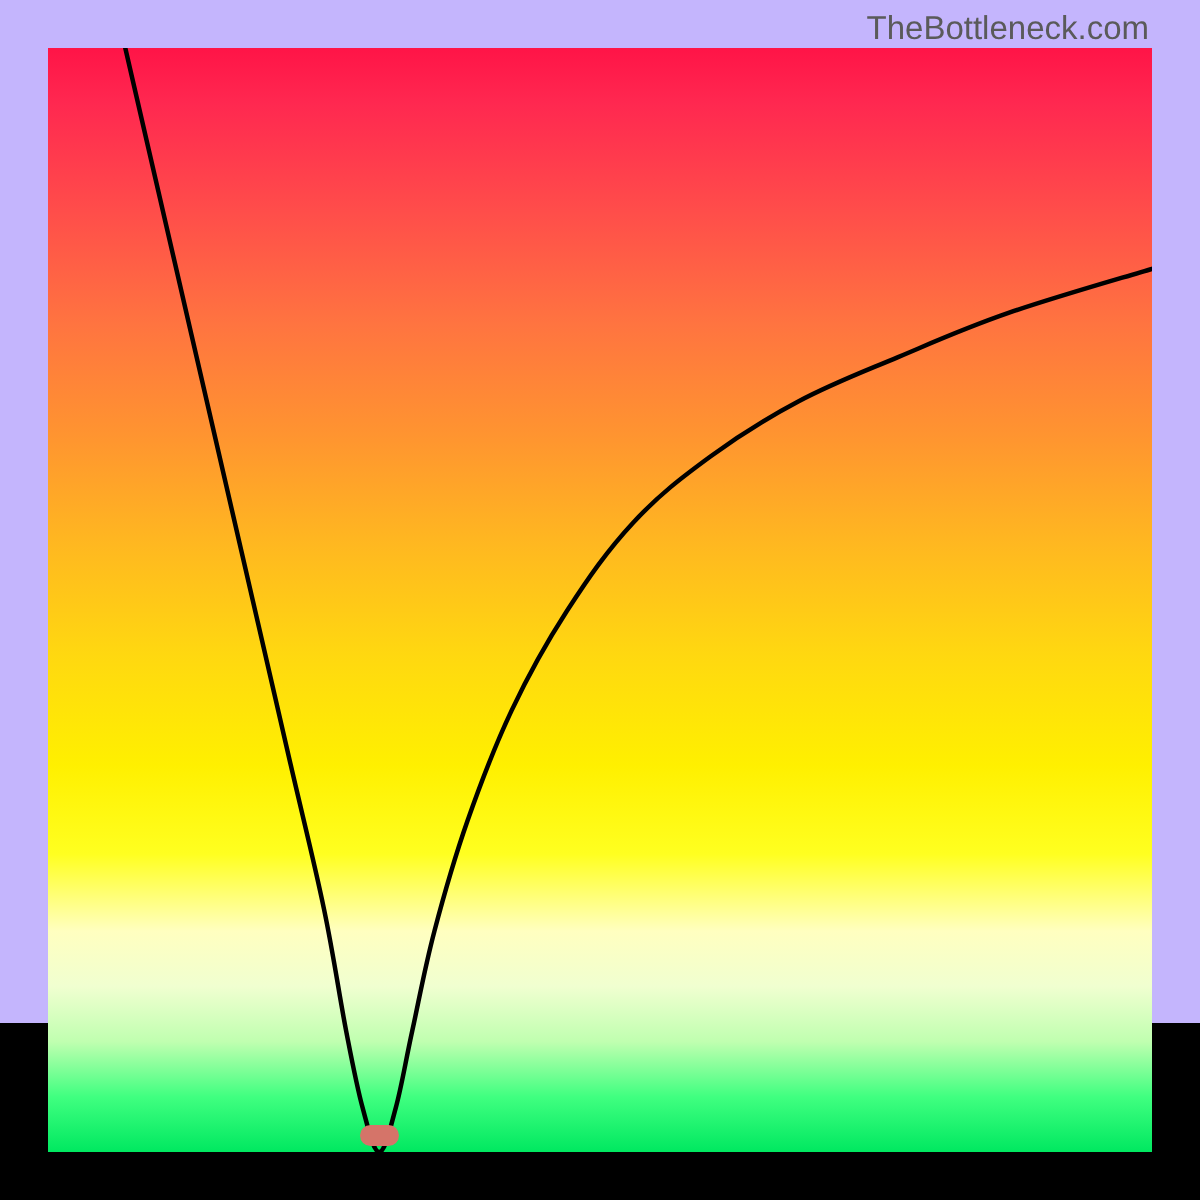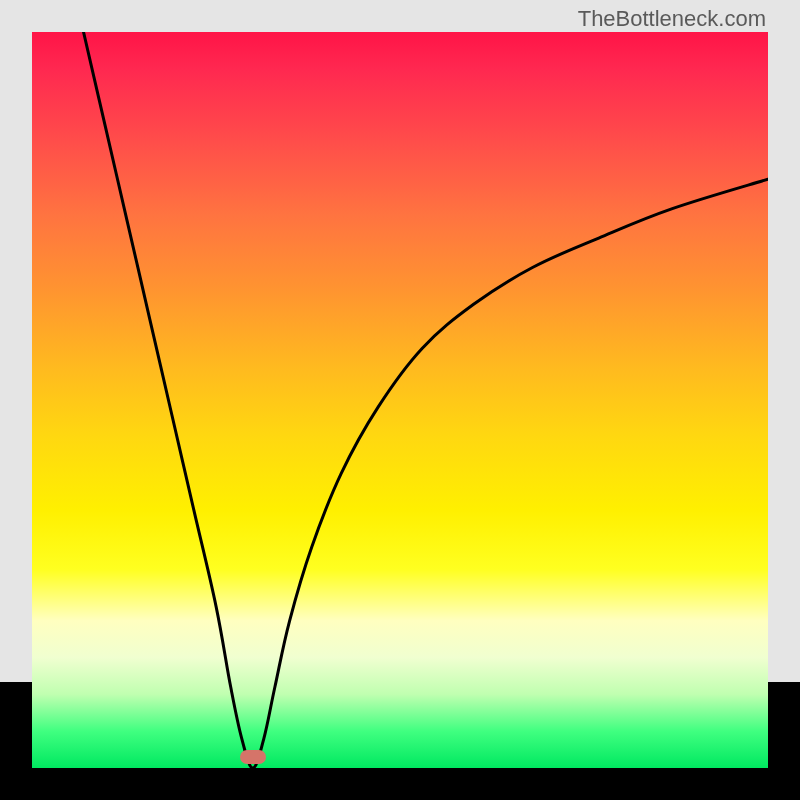--- a/index.html
+++ b/index.html
@@ -3,21 +3,21 @@
 <meta charset="utf-8">
 <style>
   * { margin: 0; padding: 0; box-sizing: border-box; }
   html, body { width: 800px; height: 800px; overflow: hidden; }
   body { background: #000; font-family: Arial, sans-serif; position: relative; }
   
   .frame {
     position: absolute;
     top: 0; left: 0;
     width: 800px; height: 682px;
-    background: #e5e5e5;
+    background: #c4b5fd;
   }
   
   .plot-area {
     position: absolute;
     top: 32px;
     left: 32px;
     width: 736px;
     height: 736px;
     background: linear-gradient(to bottom,
       #ff1447 0%,

